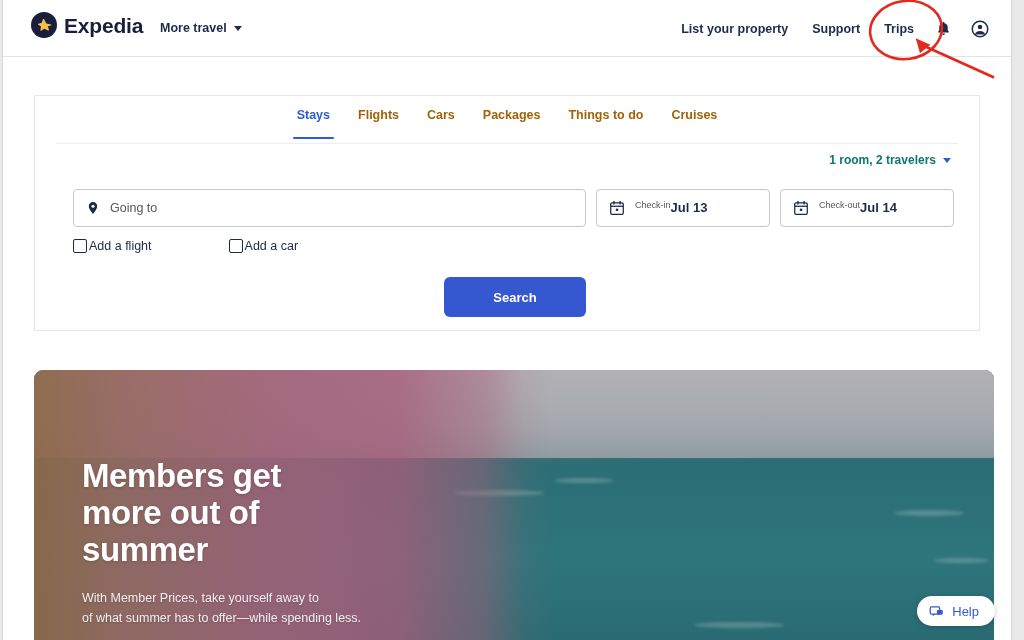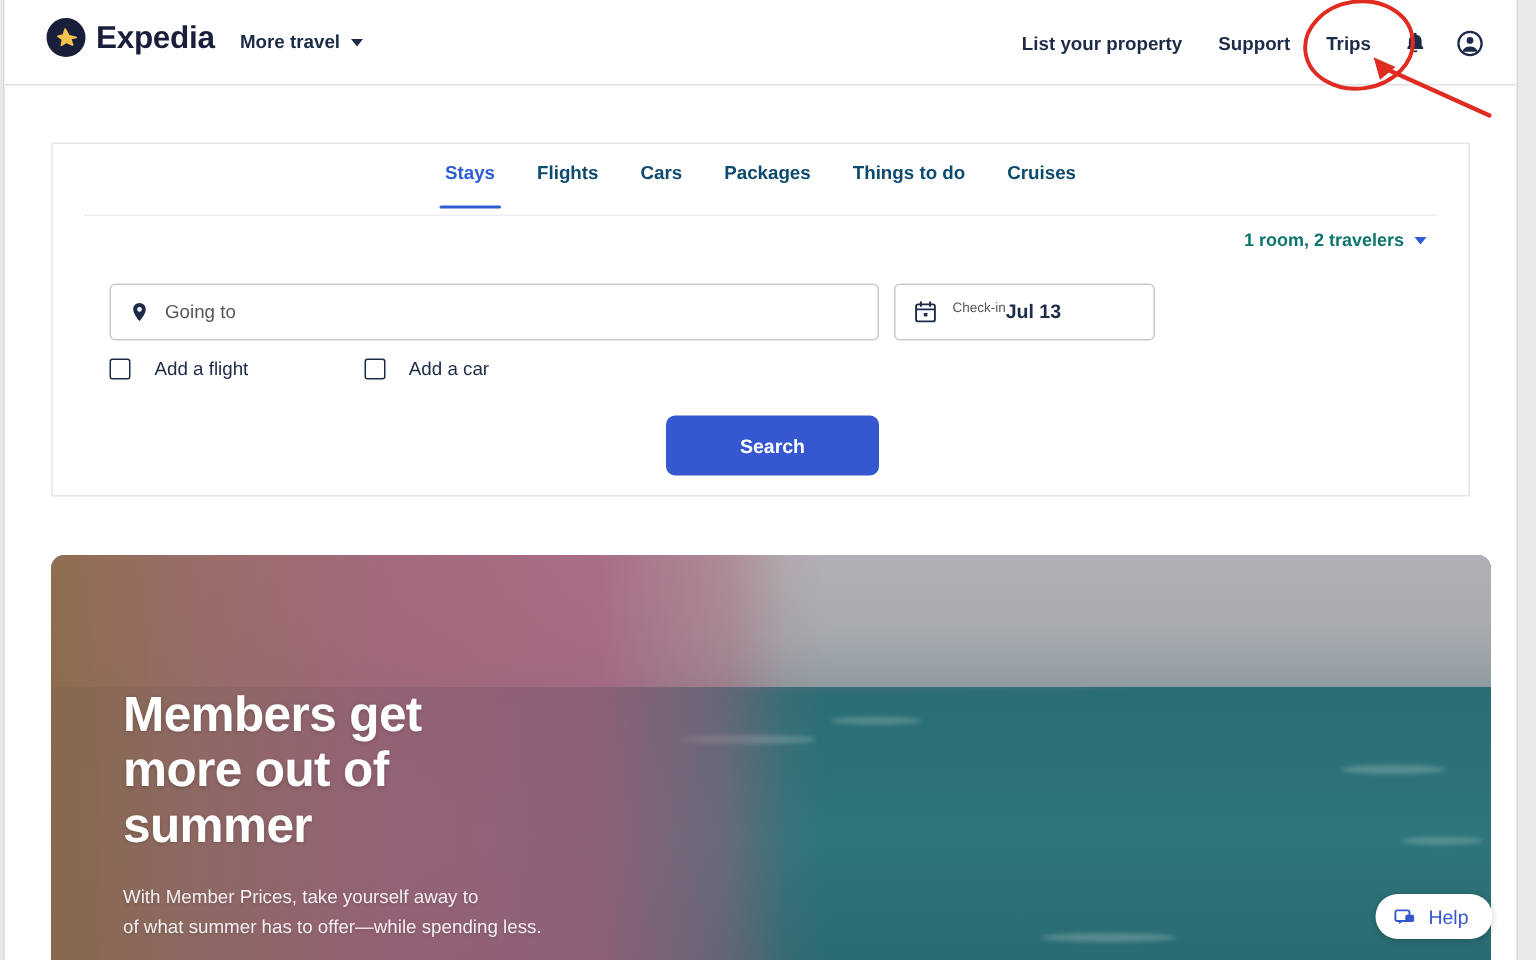--- a/index.html
+++ b/index.html
@@ -79,21 +79,21 @@
     border: 1px solid #e6e6e8;
     border-radius: 0;
   }
   .tabs {
     position: absolute; left: 0; top: 0; width: 100%;
     height: 47px;
     display: flex; align-items: flex-start; justify-content: center;
     gap: 0;
   }
   .tab {
-    font-size: 12.5px; font-weight: bold; color: #0c4a6e;
+    font-size: 12.5px; font-weight: bold; color: #a16207;
     padding: 12px 14px 12px; cursor: pointer; white-space: nowrap;
     position: relative;
   }
   .tab.active { color: #2e5cd6; }
   .tab.active::after {
     content: ""; position: absolute;
     left: 10px; right: 10px; bottom: -5px; height: 2.5px;
     background: #2e5cd6; border-radius: 2px;
   }
   .tab-divider {
@@ -119,21 +119,21 @@
   .field-date { width: 174px; margin-left: 10px; gap: 10px; }
   .pin-icon, .cal-icon { flex: 0 0 auto; display: block; }
   .placeholder-text { font-size: 12.5px; color: #55565c; }
   .date-stack { display: flex; flex-direction: row; justify-content: center; }
   .date-label { font-size: 9px; color: #55565c; line-height: 1.3; }
   .date-value { font-size: 13px; color: #1c2b47; font-weight: bold; line-height: 1.25; }
   .checks {
     position: absolute; left: 38px; top: 143px;
     display: flex; gap: 0;
   }
-  .check-item { display: flex; align-items: center; gap: 16px; cursor: pointer; }
+  .check-item { display: flex; align-items: center; gap: 2px; cursor: pointer; }
   .check-item + .check-item { margin-left: 77px; }
   .checkbox {
     width: 14px; height: 14px; border: 1.5px solid #1c2b47;
     border-radius: 2px; background: #fff; flex: 0 0 auto;
   }
   .check-label { font-size: 12.5px; color: #1c2b47; }
   .search-btn {
     position: absolute; left: 409px; top: 181px;
     width: 142px; height: 40px; border-radius: 6px;
     background: #3557cf; border: none; color: #ffffff;
@@ -301,20 +301,33 @@
             <line x1="7.4" y1="2.2" x2="7.4" y2="6" stroke="#1c2b47" stroke-width="1.9" stroke-linecap="round"></line>
             <line x1="16.6" y1="2.2" x2="16.6" y2="6" stroke="#1c2b47" stroke-width="1.9" stroke-linecap="round"></line>
             <rect x="10.3" y="13" width="3.6" height="3.4" fill="#1c2b47"></rect>
           </svg>
           <span class="date-stack">
             <span class="date-label">Check-in</span>
             <span class="date-value">Jul 13</span>
           </span>
         </div>
 
+        <div class="field field-date">
+          <svg class="cal-icon" width="16" height="16" viewBox="0 0 24 24">
+            <rect x="2.6" y="4.4" width="18.8" height="17" rx="2" fill="none" stroke="#1c2b47" stroke-width="1.9"></rect>
+            <line x1="2.6" y1="9.4" x2="21.4" y2="9.4" stroke="#1c2b47" stroke-width="1.9"></line>
+            <line x1="7.4" y1="2.2" x2="7.4" y2="6" stroke="#1c2b47" stroke-width="1.9" stroke-linecap="round"></line>
+            <line x1="16.6" y1="2.2" x2="16.6" y2="6" stroke="#1c2b47" stroke-width="1.9" stroke-linecap="round"></line>
+            <rect x="10.3" y="13" width="3.6" height="3.4" fill="#1c2b47"></rect>
+          </svg>
+          <span class="date-stack">
+            <span class="date-label">Check-out</span>
+            <span class="date-value">Jul 14</span>
+          </span>
+        </div>
       </div>
 
       <div class="checks">
         <div class="check-item">
           <span class="checkbox"></span>
           <span class="check-label">Add a flight</span>
         </div>
         <div class="check-item">
           <span class="checkbox"></span>
           <span class="check-label">Add a car</span>

